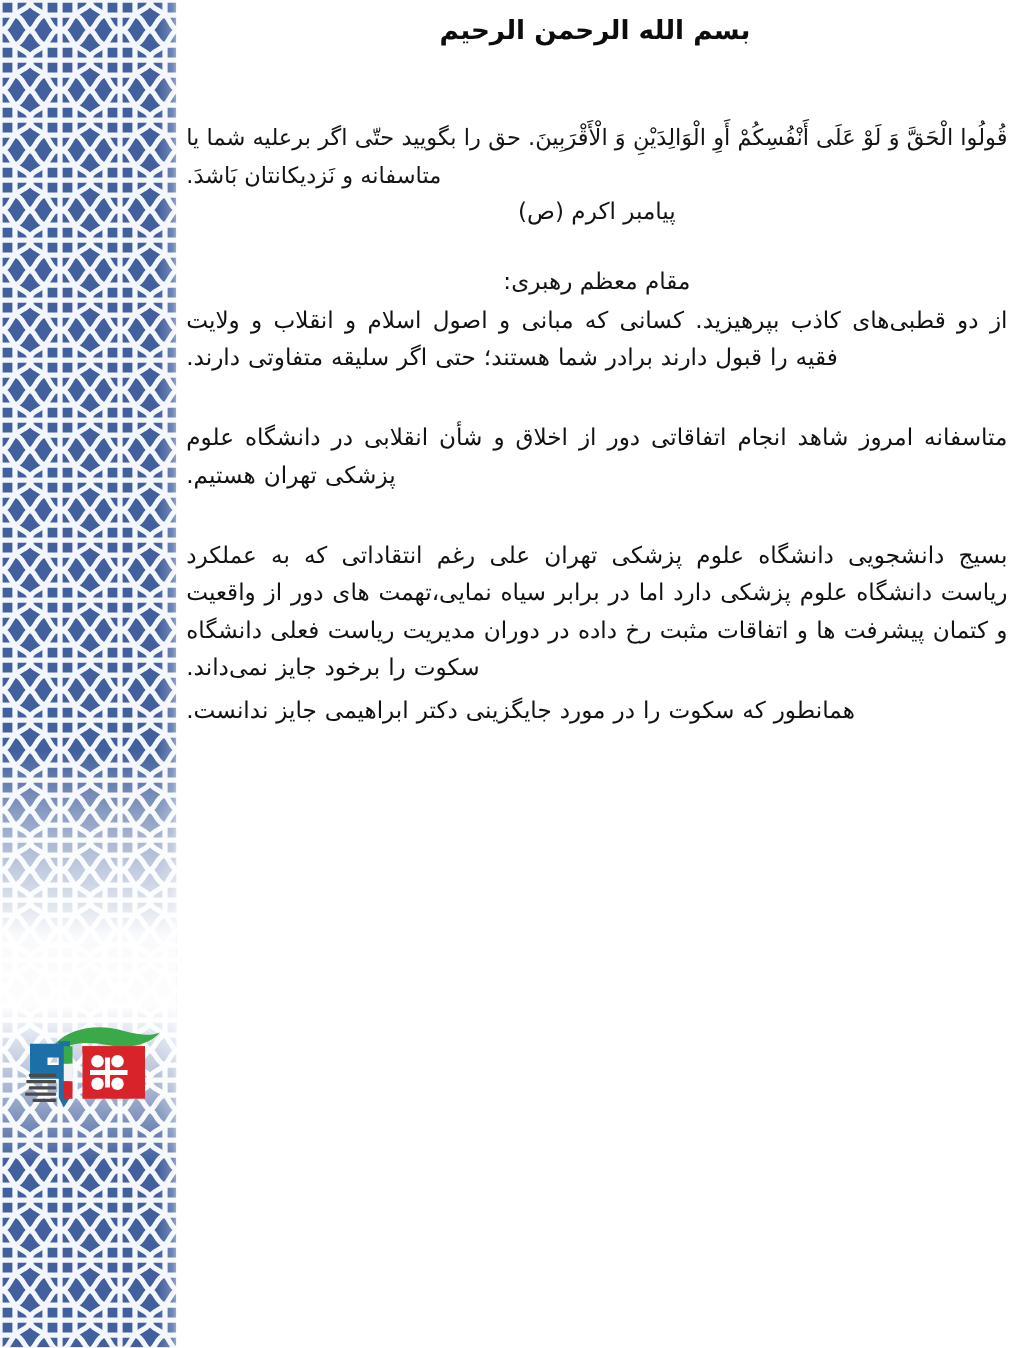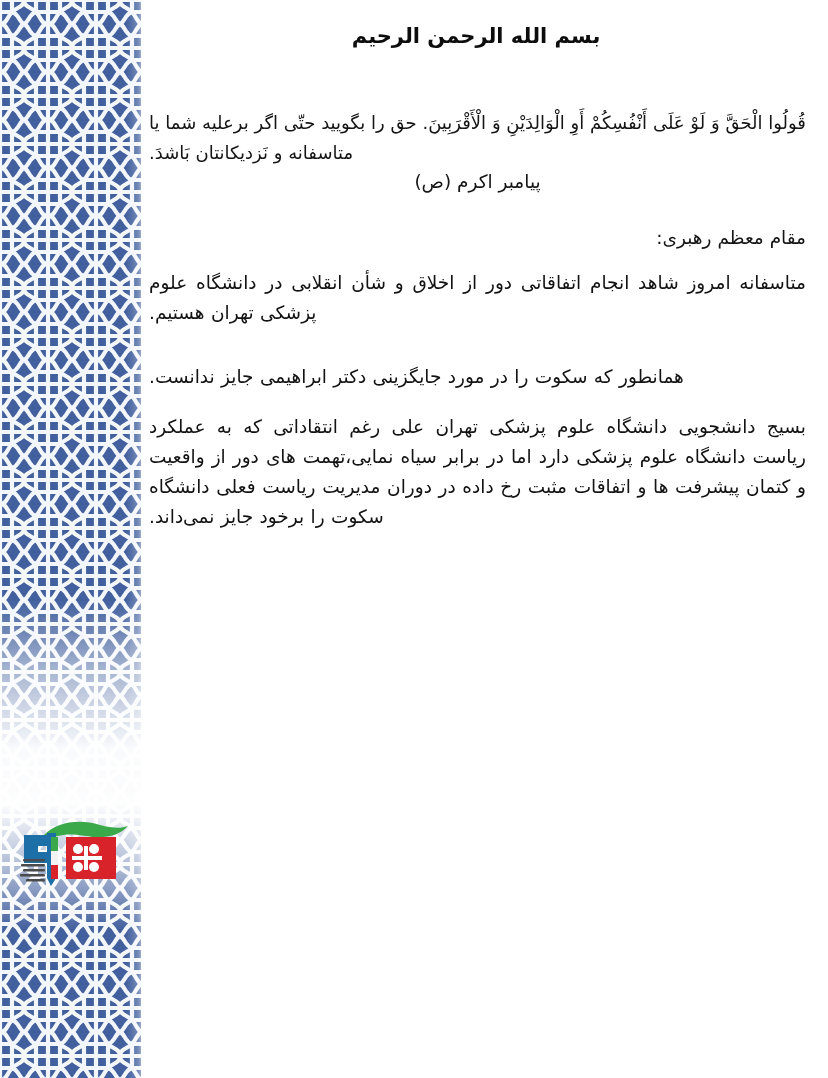--- a/index.html
+++ b/index.html
@@ -71,21 +71,21 @@
     top: 815px;
     width: 122px;
     height: 82px;
   }
   .logo svg { display: block; width: 122px; height: 82px; }
 
   
   .content {
     position: absolute;
     left: 146px;
-    top: 12px;
+    top: 0;
     width: 660px;
     height: 858px;
     direction: rtl;
     text-align: right;
     color: #141414;
   }
 
   .bismillah {
     position: absolute;
     top: 12px;
@@ -126,21 +126,21 @@
   }
   .attrib {
     font-size: 18.5px;
     line-height: 1.5;
     text-align: center;
     margin: 0 0 28px 0;
   }
   .label-line {
     font-size: 18.5px;
     line-height: 1.5;
-    text-align: right;
+    text-align: center;
     margin: 0 0 2px 0;
   }
   .spacer-sm { height: 14px; }
   .spacer-md { height: 24px; }
 </style>
 </head>
 <body>
 
 <div class="page">
 
@@ -220,29 +220,30 @@
 
     <div class="body-flow">
 
       <p class="hadith">
         <span>قُولُوا الْحَقَّ وَ لَوْ عَلَى أَنْفُسِكُمْ أَوِ الْوَالِدَيْنِ وَ الْأَقْرَبِينَ.</span>
         <span>حق را بگویید حتّی اگر برعلیه شما یا متاسفانه و نَزدیکانتان بَاشدَ.</span>
       </p>
       <p class="attrib">پیامبر اکرم (ص)</p>
 
       <p class="label-line">مقام معظم رهبری:</p>
+      <p class="para">از دو قطبی‌های کاذب بپرهیزید. کسانی که مبانی و اصول اسلام و انقلاب و ولایت فقیه را قبول دارند برادر شما هستند؛ حتی اگر سلیقه متفاوتی دارند.</p>
 
       <div class="spacer-sm"></div>
 
       <p class="para">متاسفانه امروز شاهد انجام اتفاقاتی دور از اخلاق و شأن انقلابی در دانشگاه علوم پزشکی تهران هستیم.</p>
 
       <div class="spacer-sm"></div>
 
+      <p class="para tight">بسیج دانشجویی دانشگاه علوم پزشکی تهران علی رغم انتقاداتی که به عملکرد ریاست دانشگاه علوم پزشکی دارد اما در برابر سیاه نمایی،تهمت های دور از واقعیت و کتمان پیشرفت ها و اتفاقات مثبت رخ داده در دوران مدیریت ریاست فعلی دانشگاه سکوت را برخود جایز نمی‌داند.</p>
       <p class="para">همانطور که سکوت را در مورد جایگزینی دکتر ابراهیمی جایز ندانست.</p>
-      <p class="para tight">بسیج دانشجویی دانشگاه علوم پزشکی تهران علی رغم انتقاداتی که به عملکرد ریاست دانشگاه علوم پزشکی دارد اما در برابر سیاه نمایی،تهمت های دور از واقعیت و کتمان پیشرفت ها و اتفاقات مثبت رخ داده در دوران مدیریت ریاست فعلی دانشگاه سکوت را برخود جایز نمی‌داند.</p>
 
       <div class="spacer-sm"></div>
 
 
       <div class="spacer-md"></div>
 
 
       <div class="spacer-sm"></div>
 
 

